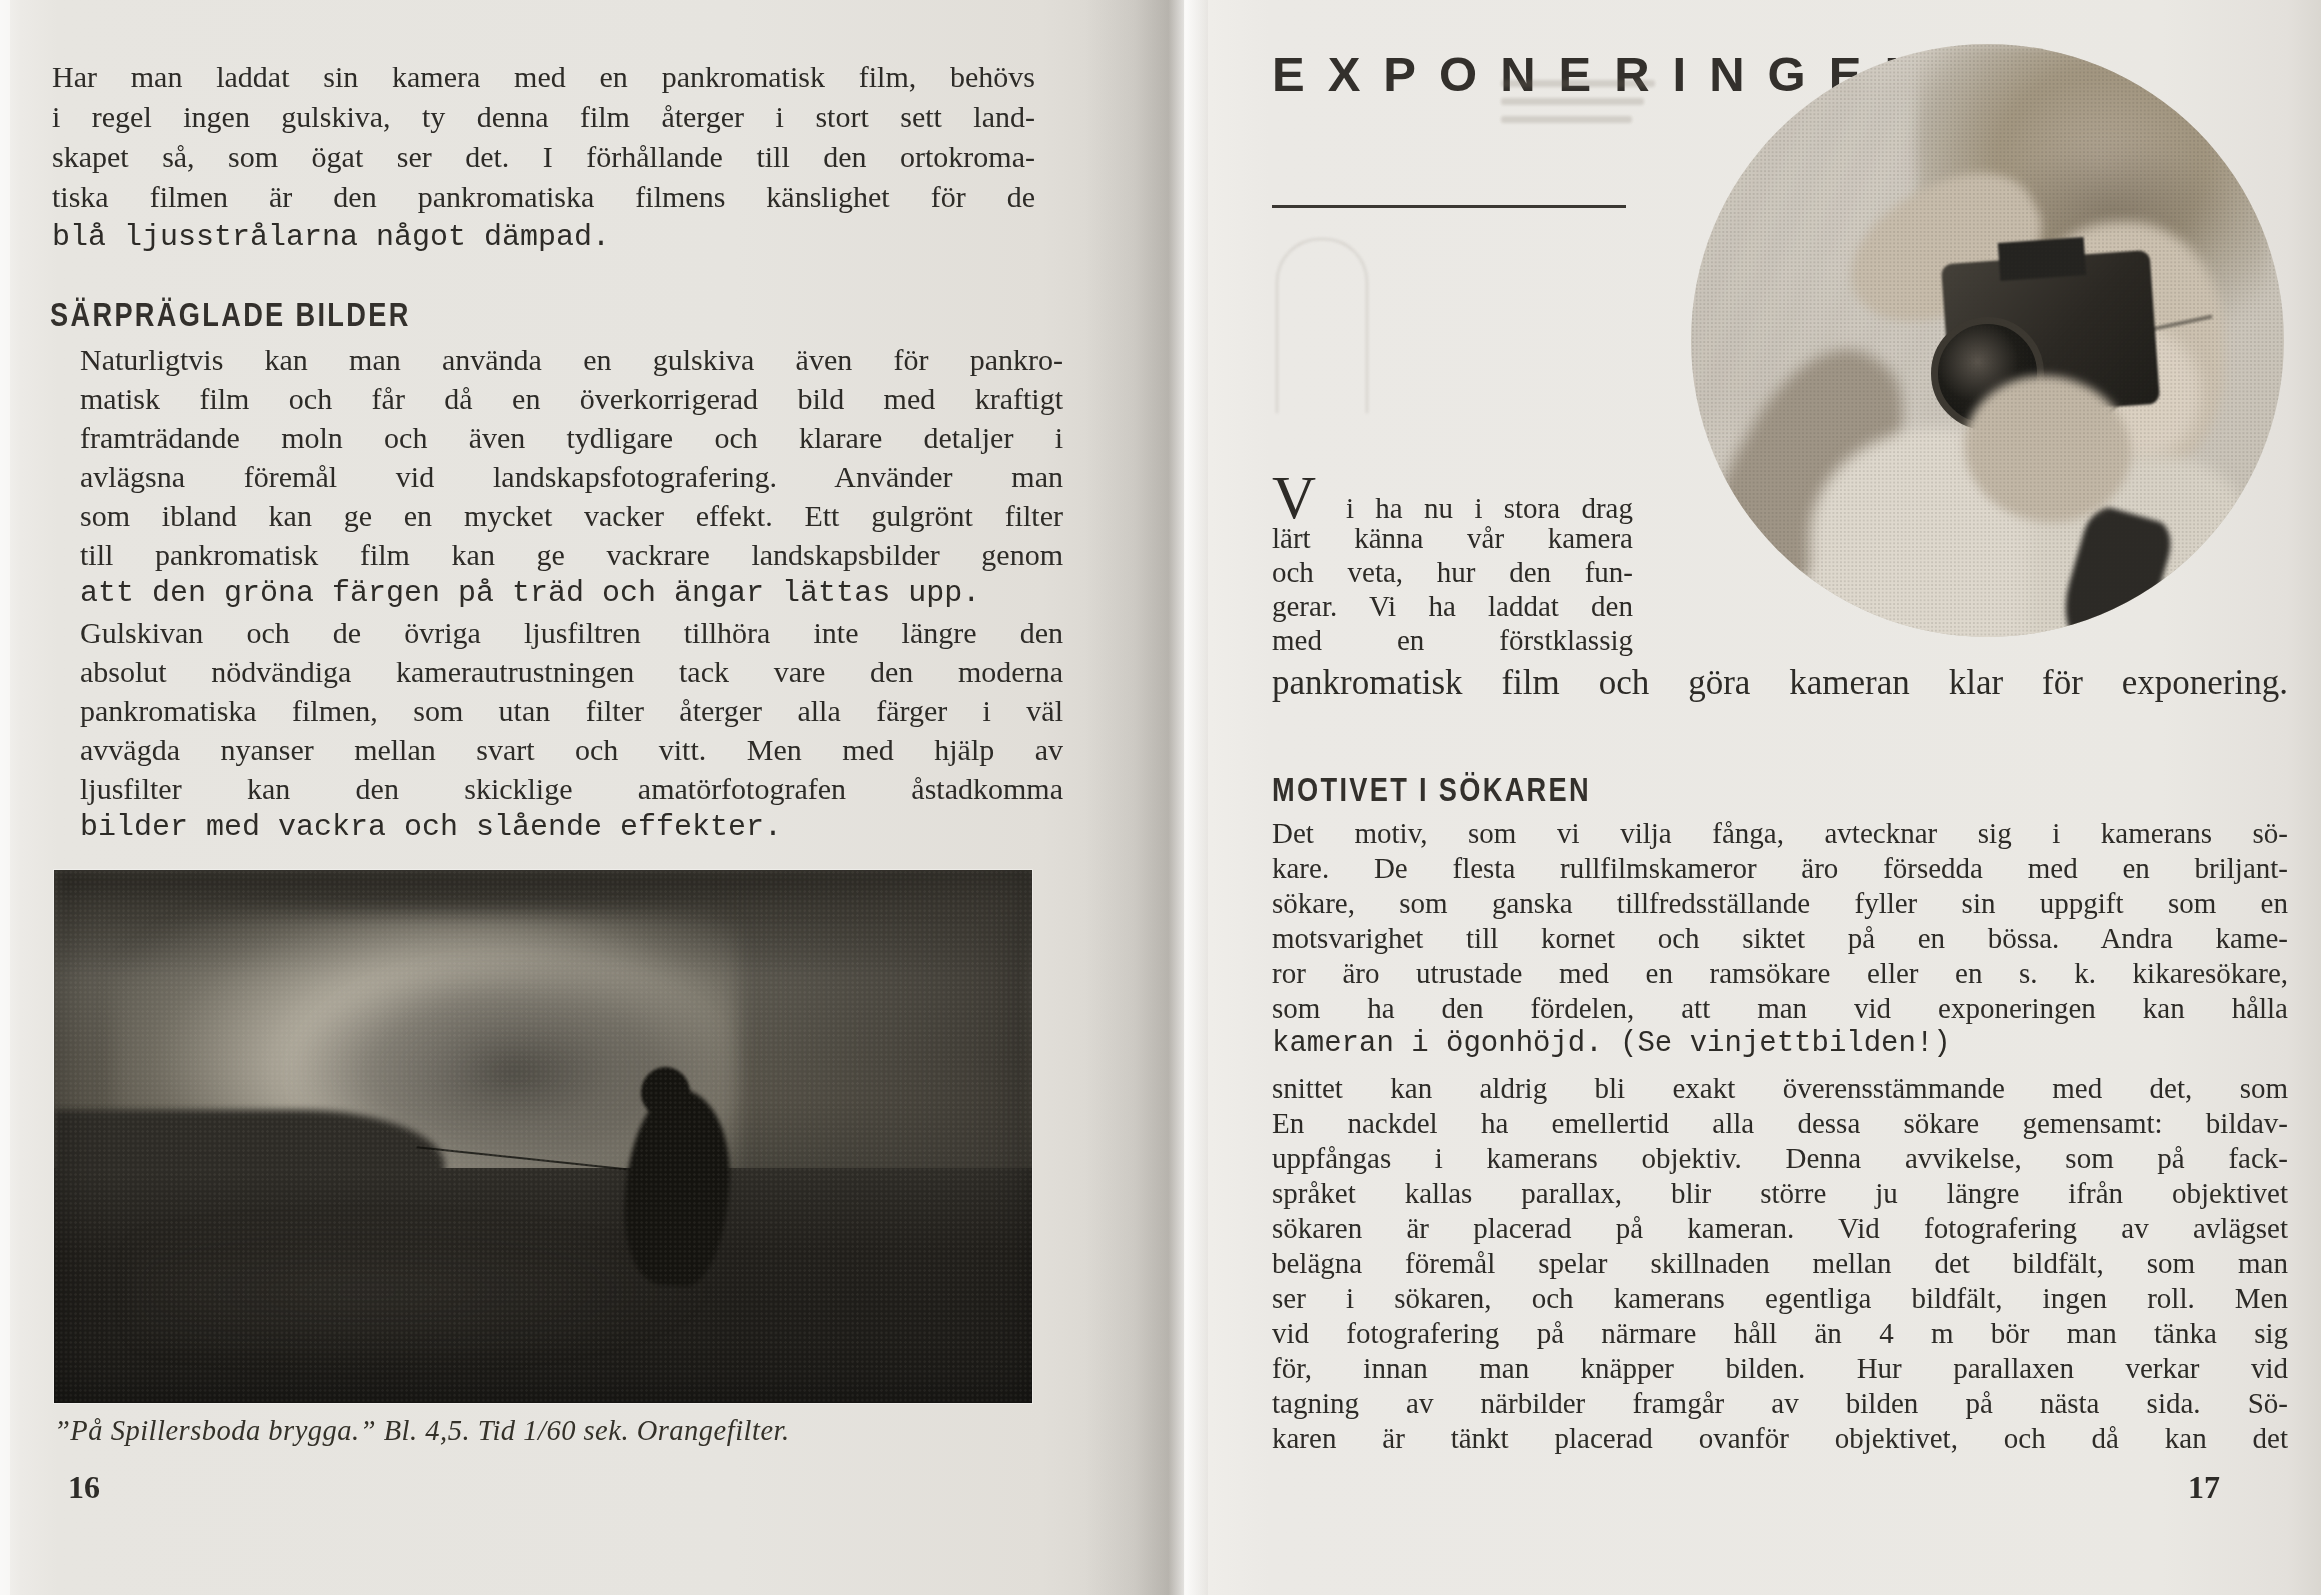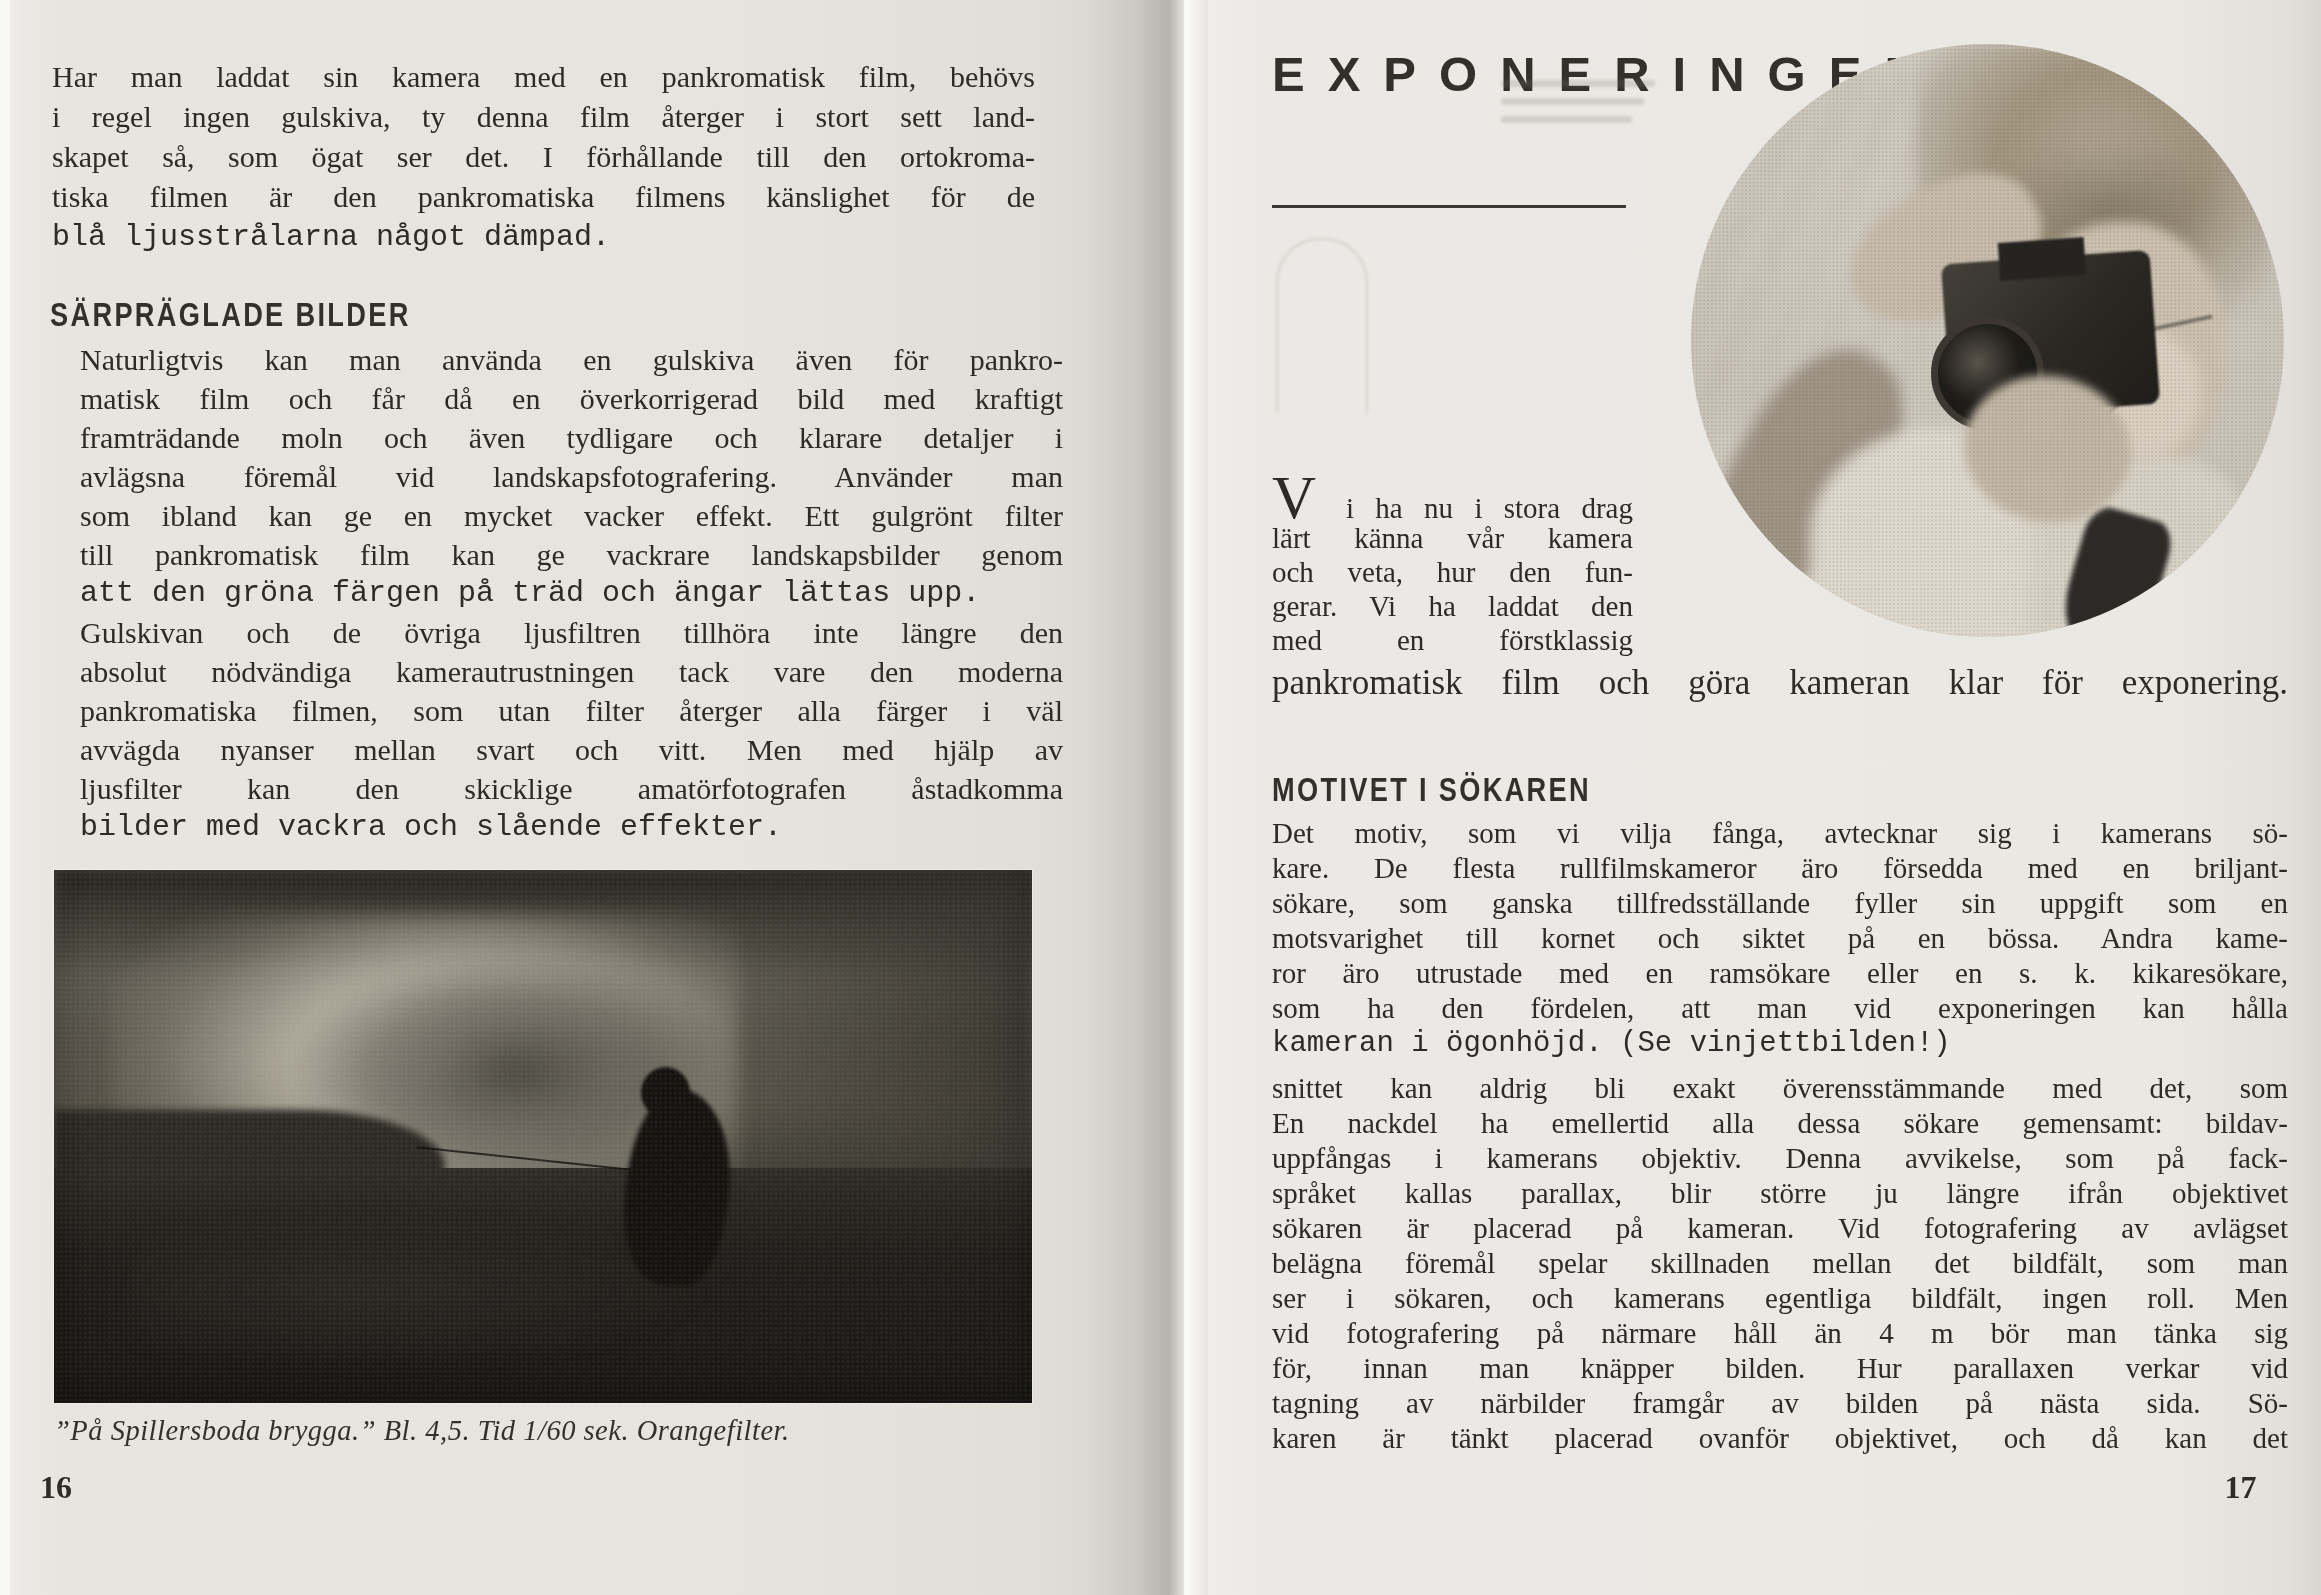--- a/index.html
+++ b/index.html
@@ -163,21 +163,21 @@
     <div class="ph-fg-mottle"></div>
     <div class="ph-rod"></div>
     <div class="ph-figure-body"></div>
     <div class="ph-figure-head"></div>
     <div class="ph-halftone"></div>
     <div class="ph-vignette"></div>
   </figure>
 
   <div class="caption" style="left:54px;top:1415px;width:978px;">”På Spillersboda brygga.” Bl. 4,5. Tid 1/60 sek. Orangefilter.</div>
 
-  <div class="pageno" style="left:40px;top:1469px;font-family:Liberation Serif, serif;">16</div>
+  <div class="pageno" style="left:68px;top:1469px;font-family:Liberation Serif, serif;">16</div>
 
   <h1 class="chapter-heading" style="left:1272px;top:46px;">EXPONERINGEN</h1>
 
   <div class="rule" style="left:1272px;top:205px;width:354px;"></div>
 
   <div class="ghost-lines">
     <div style="width:154px;"></div>
     <div style="width:143px;"></div>
     <div style="width:131px;"></div>
   </div>
@@ -238,16 +238,16 @@
       <div class="text-line">språket kallas parallax, blir större ju längre ifrån objektivet</div>
       <div class="text-line">sökaren är placerad på kameran. Vid fotografering av avlägset</div>
       <div class="text-line">belägna föremål spelar skillnaden mellan det bildfält, som man</div>
       <div class="text-line">ser i sökaren, och kamerans egentliga bildfält, ingen roll. Men</div>
       <div class="text-line">vid fotografering på närmare håll än 4 m bör man tänka sig</div>
       <div class="text-line">för, innan man knäpper bilden. Hur parallaxen verkar vid</div>
       <div class="text-line">tagning av närbilder framgår av bilden på nästa sida. Sö-</div>
       <div class="text-line">karen är tänkt placerad ovanför objektivet, och då kan det</div>
     </div>
 
-  <div class="pageno" style="left:2188px;top:1469px;width:105px;text-align:center;font-family:Liberation Serif, serif;">17</div>
+  <div class="pageno" style="left:2188px;top:1469px;width:105px;text-align:left;font-family:Liberation Serif, serif;">17</div>
 
 </div>
 
 
 </body></html>

